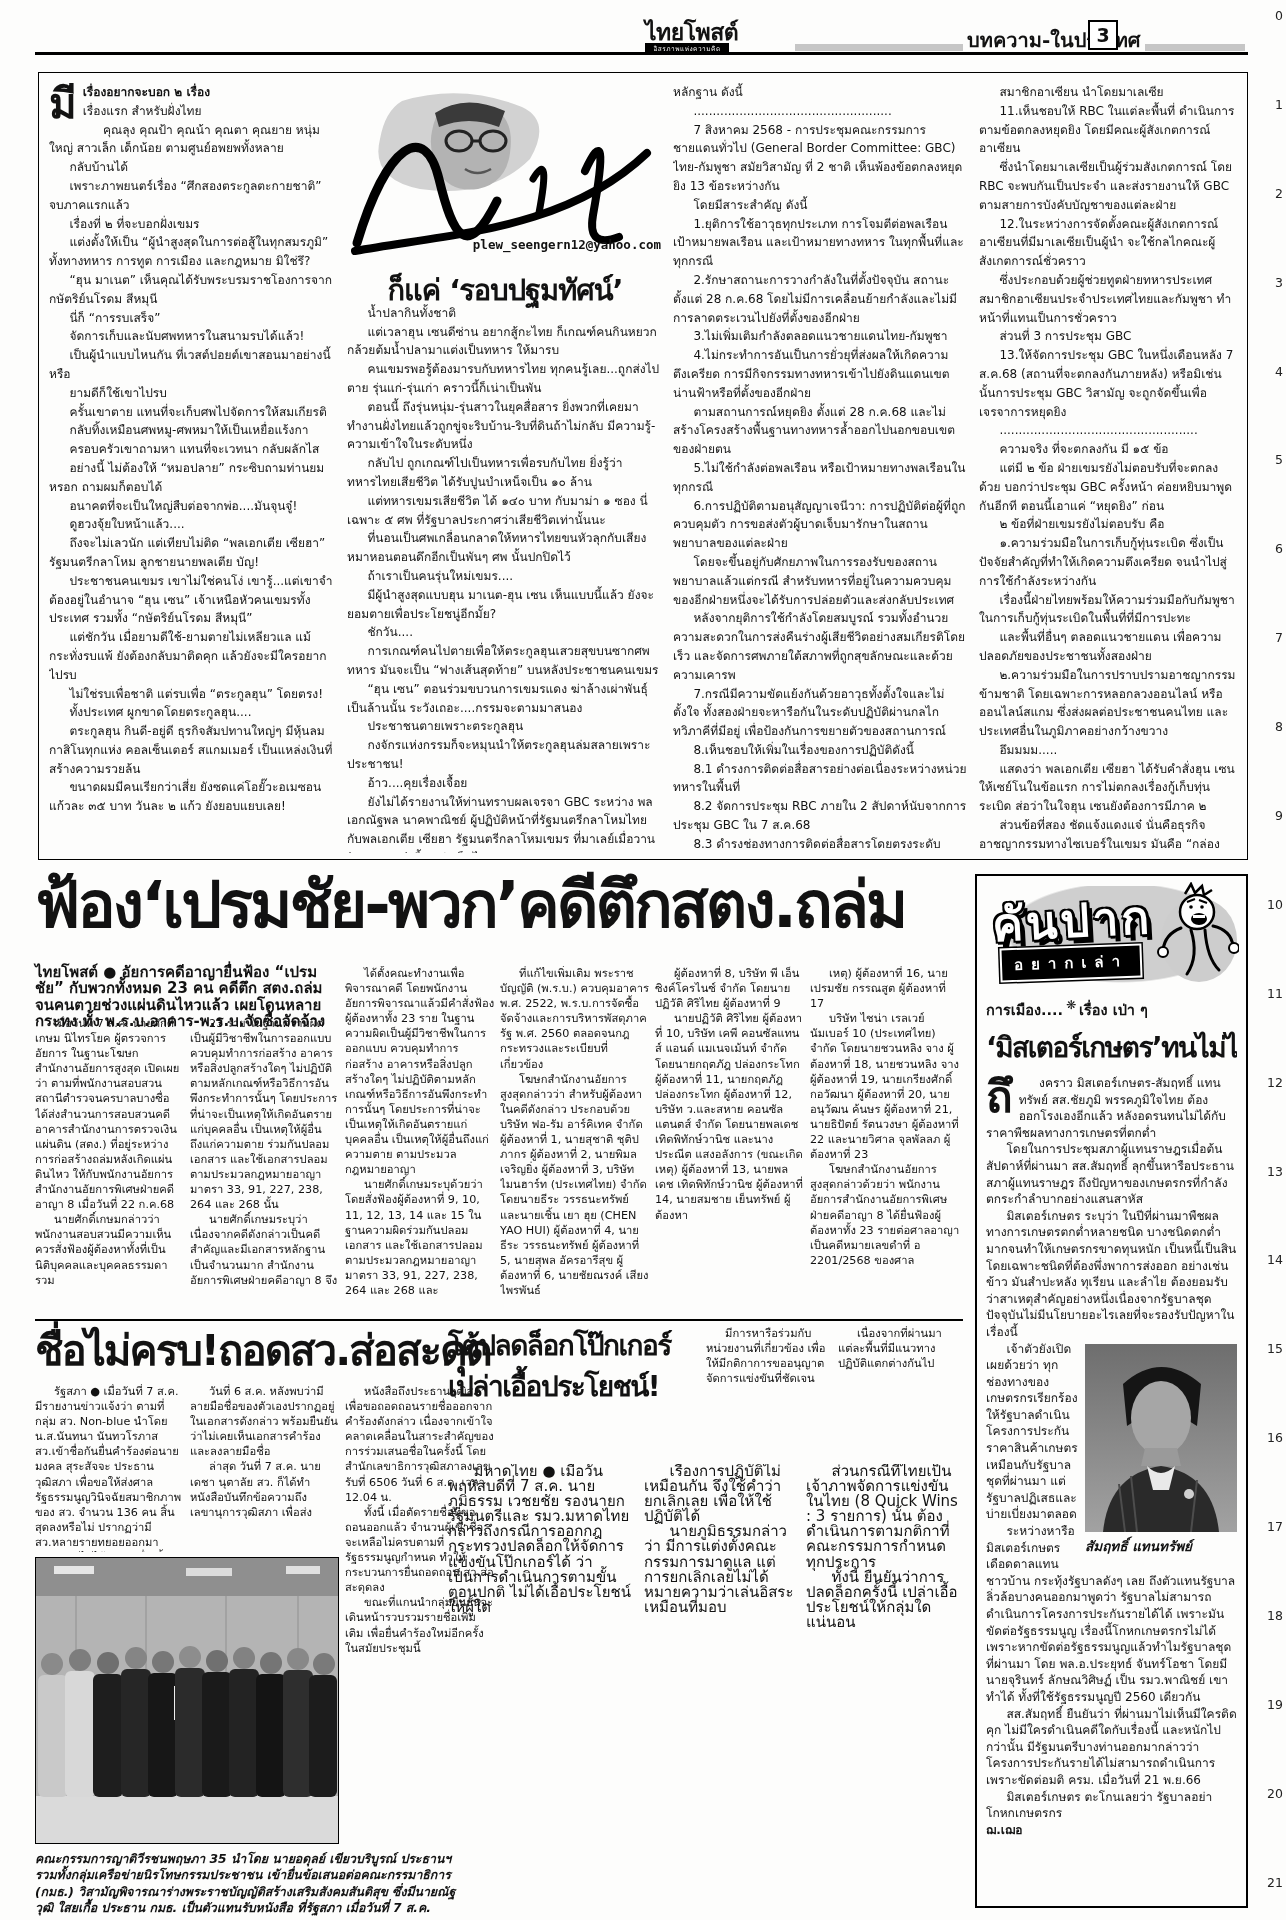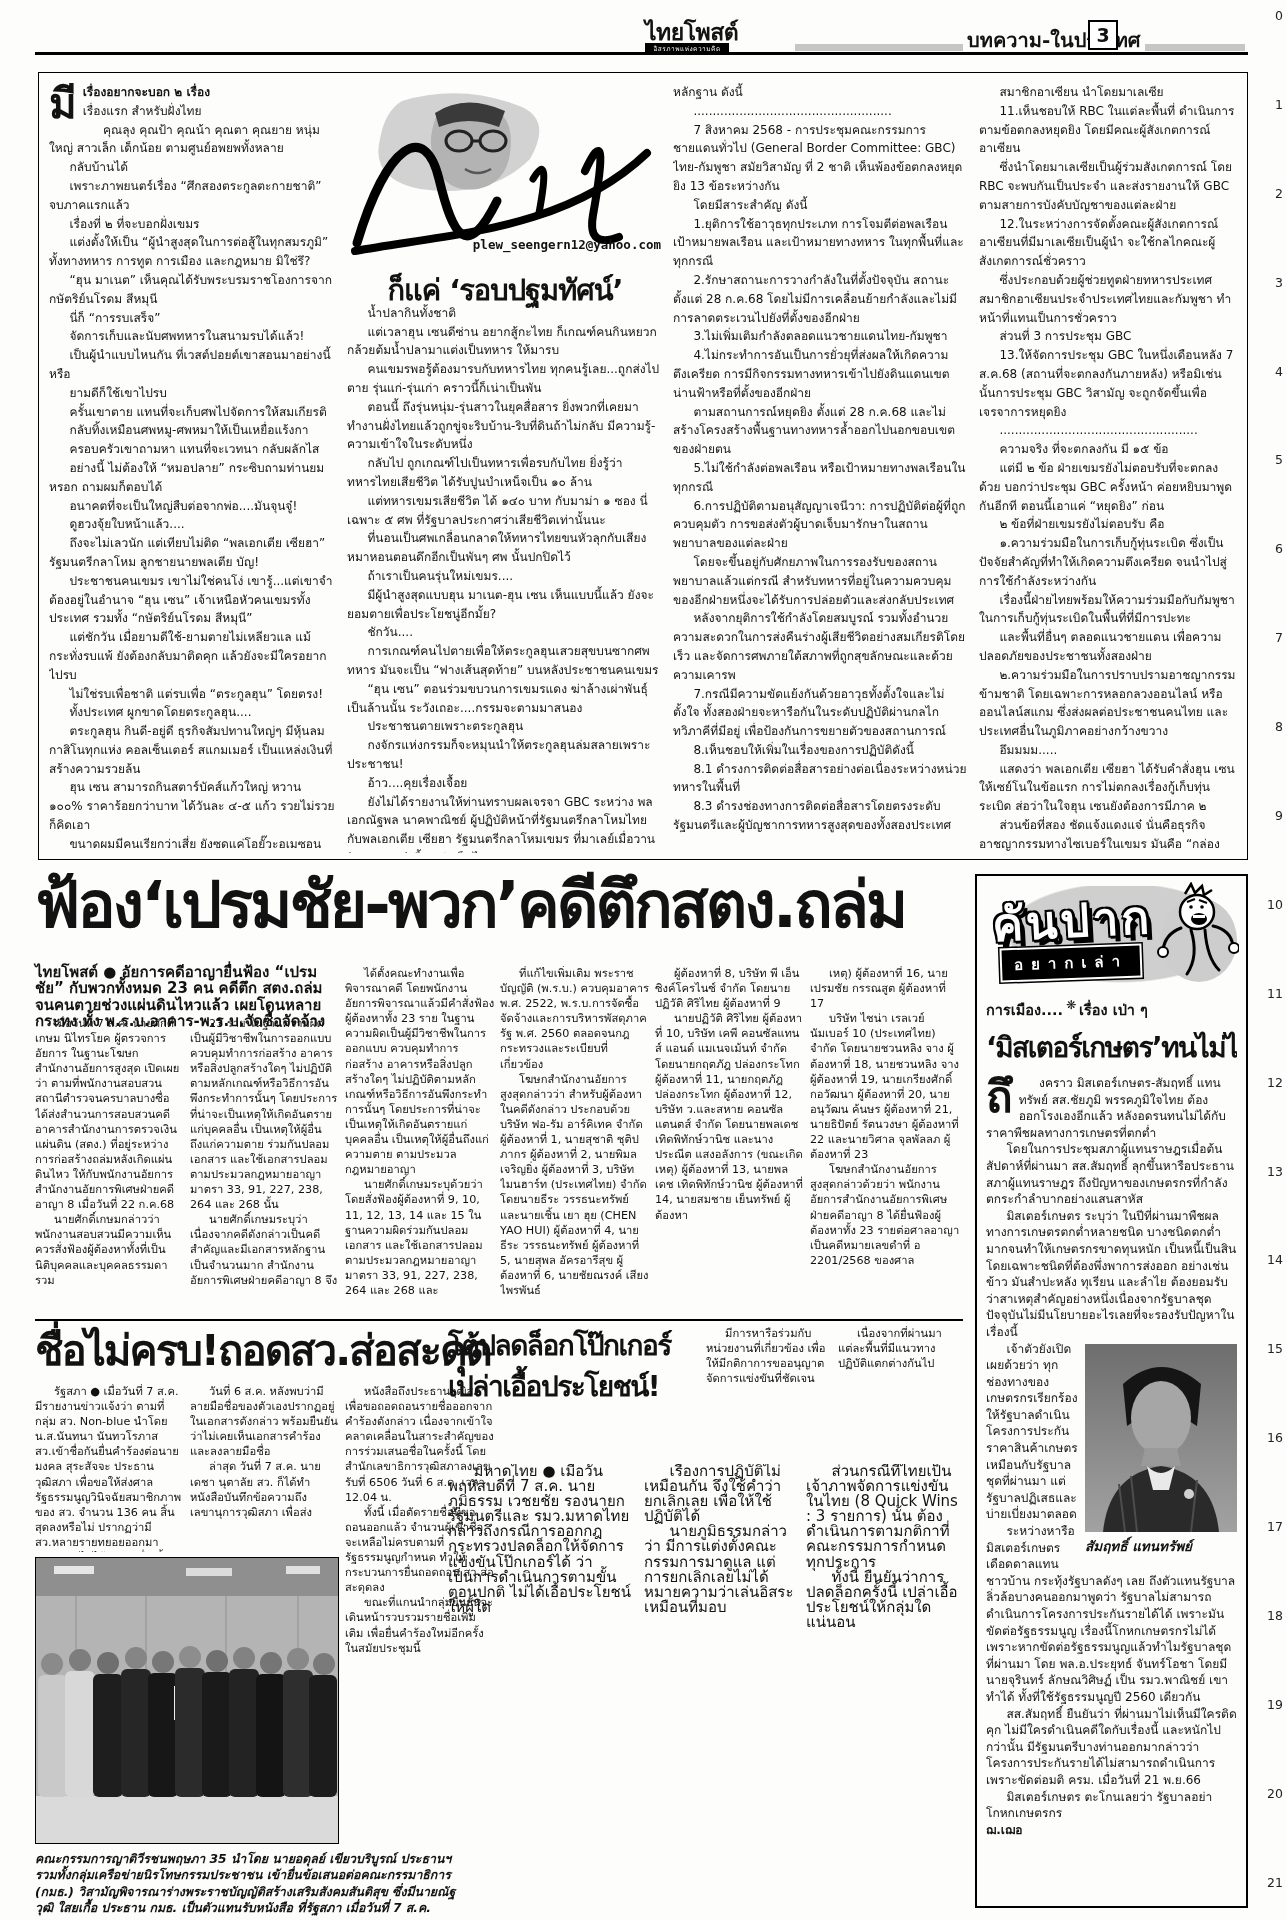--- a/index.html
+++ b/index.html
@@ -120,21 +120,20 @@
           <p>ครอบครัวเขาถามหา แทนที่จะเวทนา กลับผลักไส</p>
           <p>อย่างนี้ ไม่ต้องให้ “หมอปลาย” กระซิบถามท่านยมหรอก ถามผมก็ตอบได้</p>
           <p>อนาคตที่จะเป็นใหญ่สืบต่อจากพ่อ....มันจุนจู๋!</p>
           <p>ดูฮวงจุ้ยใบหน้าแล้ว....</p>
           <p>ถึงจะไม่เลวนัก แต่เทียบไม่ติด “พลเอกเตีย เซียฮา” รัฐมนตรีกลาโหม ลูกชายนายพลเตีย บัญ!</p>
           <p>ประชาชนคนเขมร เขาไม่ใช่คนโง่ เขารู้...แต่เขาจำต้องอยู่ในอำนาจ “ฮุน เซน” เจ้าเหนือหัวคนเขมรทั้งประเทศ รวมทั้ง “กษัตริย์นโรดม สีหมุนี”</p>
           <p>แต่ชักวัน เมื่อยามดีใช้-ยามตายไม่เหลียวแล แม้กระทั่งรบแพ้ ยังต้องกลับมาติดคุก แล้วยังจะมีใครอยากไปรบ</p>
           <p>ไม่ใช่รบเพื่อชาติ แต่รบเพื่อ “ตระกูลฮุน” โดยตรง!</p>
           <p>ทั้งประเทศ ผูกขาดโดยตระกูลฮุน....</p>
           <p>ตระกูลฮุน กินดี-อยู่ดี ธุรกิจสัมปทานใหญ่ๆ มีหุ้นลมกาสิโนทุกแห่ง คอลเซ็นเตอร์ สแกมเมอร์ เป็นแหล่งเงินที่สร้างความรวยล้น</p>
-          <p>ฮุน เซน สามารถกินสตาร์บัคส์แก้วใหญ่ หวาน ๑๐๐% ราคาร้อยกว่าบาท ได้วันละ ๔-๕ แก้ว รวยไม่รวยก็คิดเอา</p>
           <p>ขนาดผมมีคนเรียกว่าเสี่ย ยังซดแค่โอยั๊วะอเมซอน แก้วละ ๓๕ บาท วันละ ๒ แก้ว ยังยอบแยบเลย!</p>
         </div>
     </div>
 
     <div class="col c2">
       <div class="plew-art">
         <svg width="314" height="196" viewBox="0 0 314 196">
           <path d="M55 18 q60 -18 120 6 q30 14 8 52 q-40 40 -110 30 q-50 -10 -40 -50 q5 -28 22 -38z" fill="#d2d2d2"></path>
           <path d="M95 26 q34 -14 58 4 q14 12 10 40 q-4 30 -32 36 q-28 4 -40 -18 q-10 -22 -6 -40 q3 -16 10 -22z" fill="#b3b3b3"></path>
           <path d="M88 30 q30 -20 70 -2 l-6 16 q-30 -12 -60 0z" fill="#3a3a3a"></path>
@@ -181,20 +180,21 @@
           <p>3.ไม่เพิ่มเติมกำลังตลอดแนวชายแดนไทย-กัมพูชา</p>
           <p>4.ไม่กระทำการอันเป็นการยั่วยุที่ส่งผลให้เกิดความตึงเครียด การมีกิจกรรมทางทหารเข้าไปยังดินแดนเขตน่านฟ้าหรือที่ตั้งของอีกฝ่าย</p>
           <p>ตามสถานการณ์หยุดยิง ตั้งแต่ 28 ก.ค.68 และไม่สร้างโครงสร้างพื้นฐานทางทหารล้ำออกไปนอกขอบเขตของฝ่ายตน</p>
           <p>5.ไม่ใช้กำลังต่อพลเรือน หรือเป้าหมายทางพลเรือนในทุกกรณี</p>
           <p>6.การปฏิบัติตามอนุสัญญาเจนีวา: การปฏิบัติต่อผู้ที่ถูกควบคุมตัว การขอส่งตัวผู้บาดเจ็บมารักษาในสถานพยาบาลของแต่ละฝ่าย</p>
           <p>โดยจะขึ้นอยู่กับศักยภาพในการรองรับของสถานพยาบาลแล้วแต่กรณี สำหรับทหารที่อยู่ในความควบคุมของอีกฝ่ายหนึ่งจะได้รับการปล่อยตัวและส่งกลับประเทศ</p>
           <p>หลังจากยุติการใช้กำลังโดยสมบูรณ์ รวมทั้งอำนวยความสะดวกในการส่งคืนร่างผู้เสียชีวิตอย่างสมเกียรติโดยเร็ว และจัดการศพภายใต้สภาพที่ถูกสุขลักษณะและด้วยความเคารพ</p>
           <p>7.กรณีมีความขัดแย้งกันด้วยอาวุธทั้งตั้งใจและไม่ตั้งใจ ทั้งสองฝ่ายจะหารือกันในระดับปฏิบัติผ่านกลไกทวิภาคีที่มีอยู่ เพื่อป้องกันการขยายตัวของสถานการณ์</p>
           <p>8.เห็นชอบให้เพิ่มในเรื่องของการปฏิบัติดังนี้</p>
           <p>8.1 ดำรงการติดต่อสื่อสารอย่างต่อเนื่องระหว่างหน่วยทหารในพื้นที่</p>
+          <p>8.2 จัดการประชุม RBC ภายใน 2 สัปดาห์นับจากการประชุม GBC ใน 7 ส.ค.68</p>
           <p>8.3 ดำรงช่องทางการติดต่อสื่อสารโดยตรงระดับรัฐมนตรีและผู้บัญชาการทหารสูงสุดของทั้งสองประเทศ</p>
         </div>
     </div>
 
     <div class="col c4">
       <div>
           <p>สมาชิกอาเซียน นำโดยมาเลเซีย</p>
           <p>11.เห็นชอบให้ RBC ในแต่ละพื้นที่ ดำเนินการตามข้อตกลงหยุดยิง โดยมีคณะผู้สังเกตการณ์อาเซียน</p>
           <p>ซึ่งนำโดยมาเลเซียเป็นผู้ร่วมสังเกตการณ์ โดย RBC จะพบกันเป็นประจำ และส่งรายงานให้ GBC ตามสายการบังคับบัญชาของแต่ละฝ่าย</p>
           <p>12.ในระหว่างการจัดตั้งคณะผู้สังเกตการณ์อาเซียนที่มีมาเลเซียเป็นผู้นำ จะใช้กลไกคณะผู้สังเกตการณ์ชั่วคราว</p>

